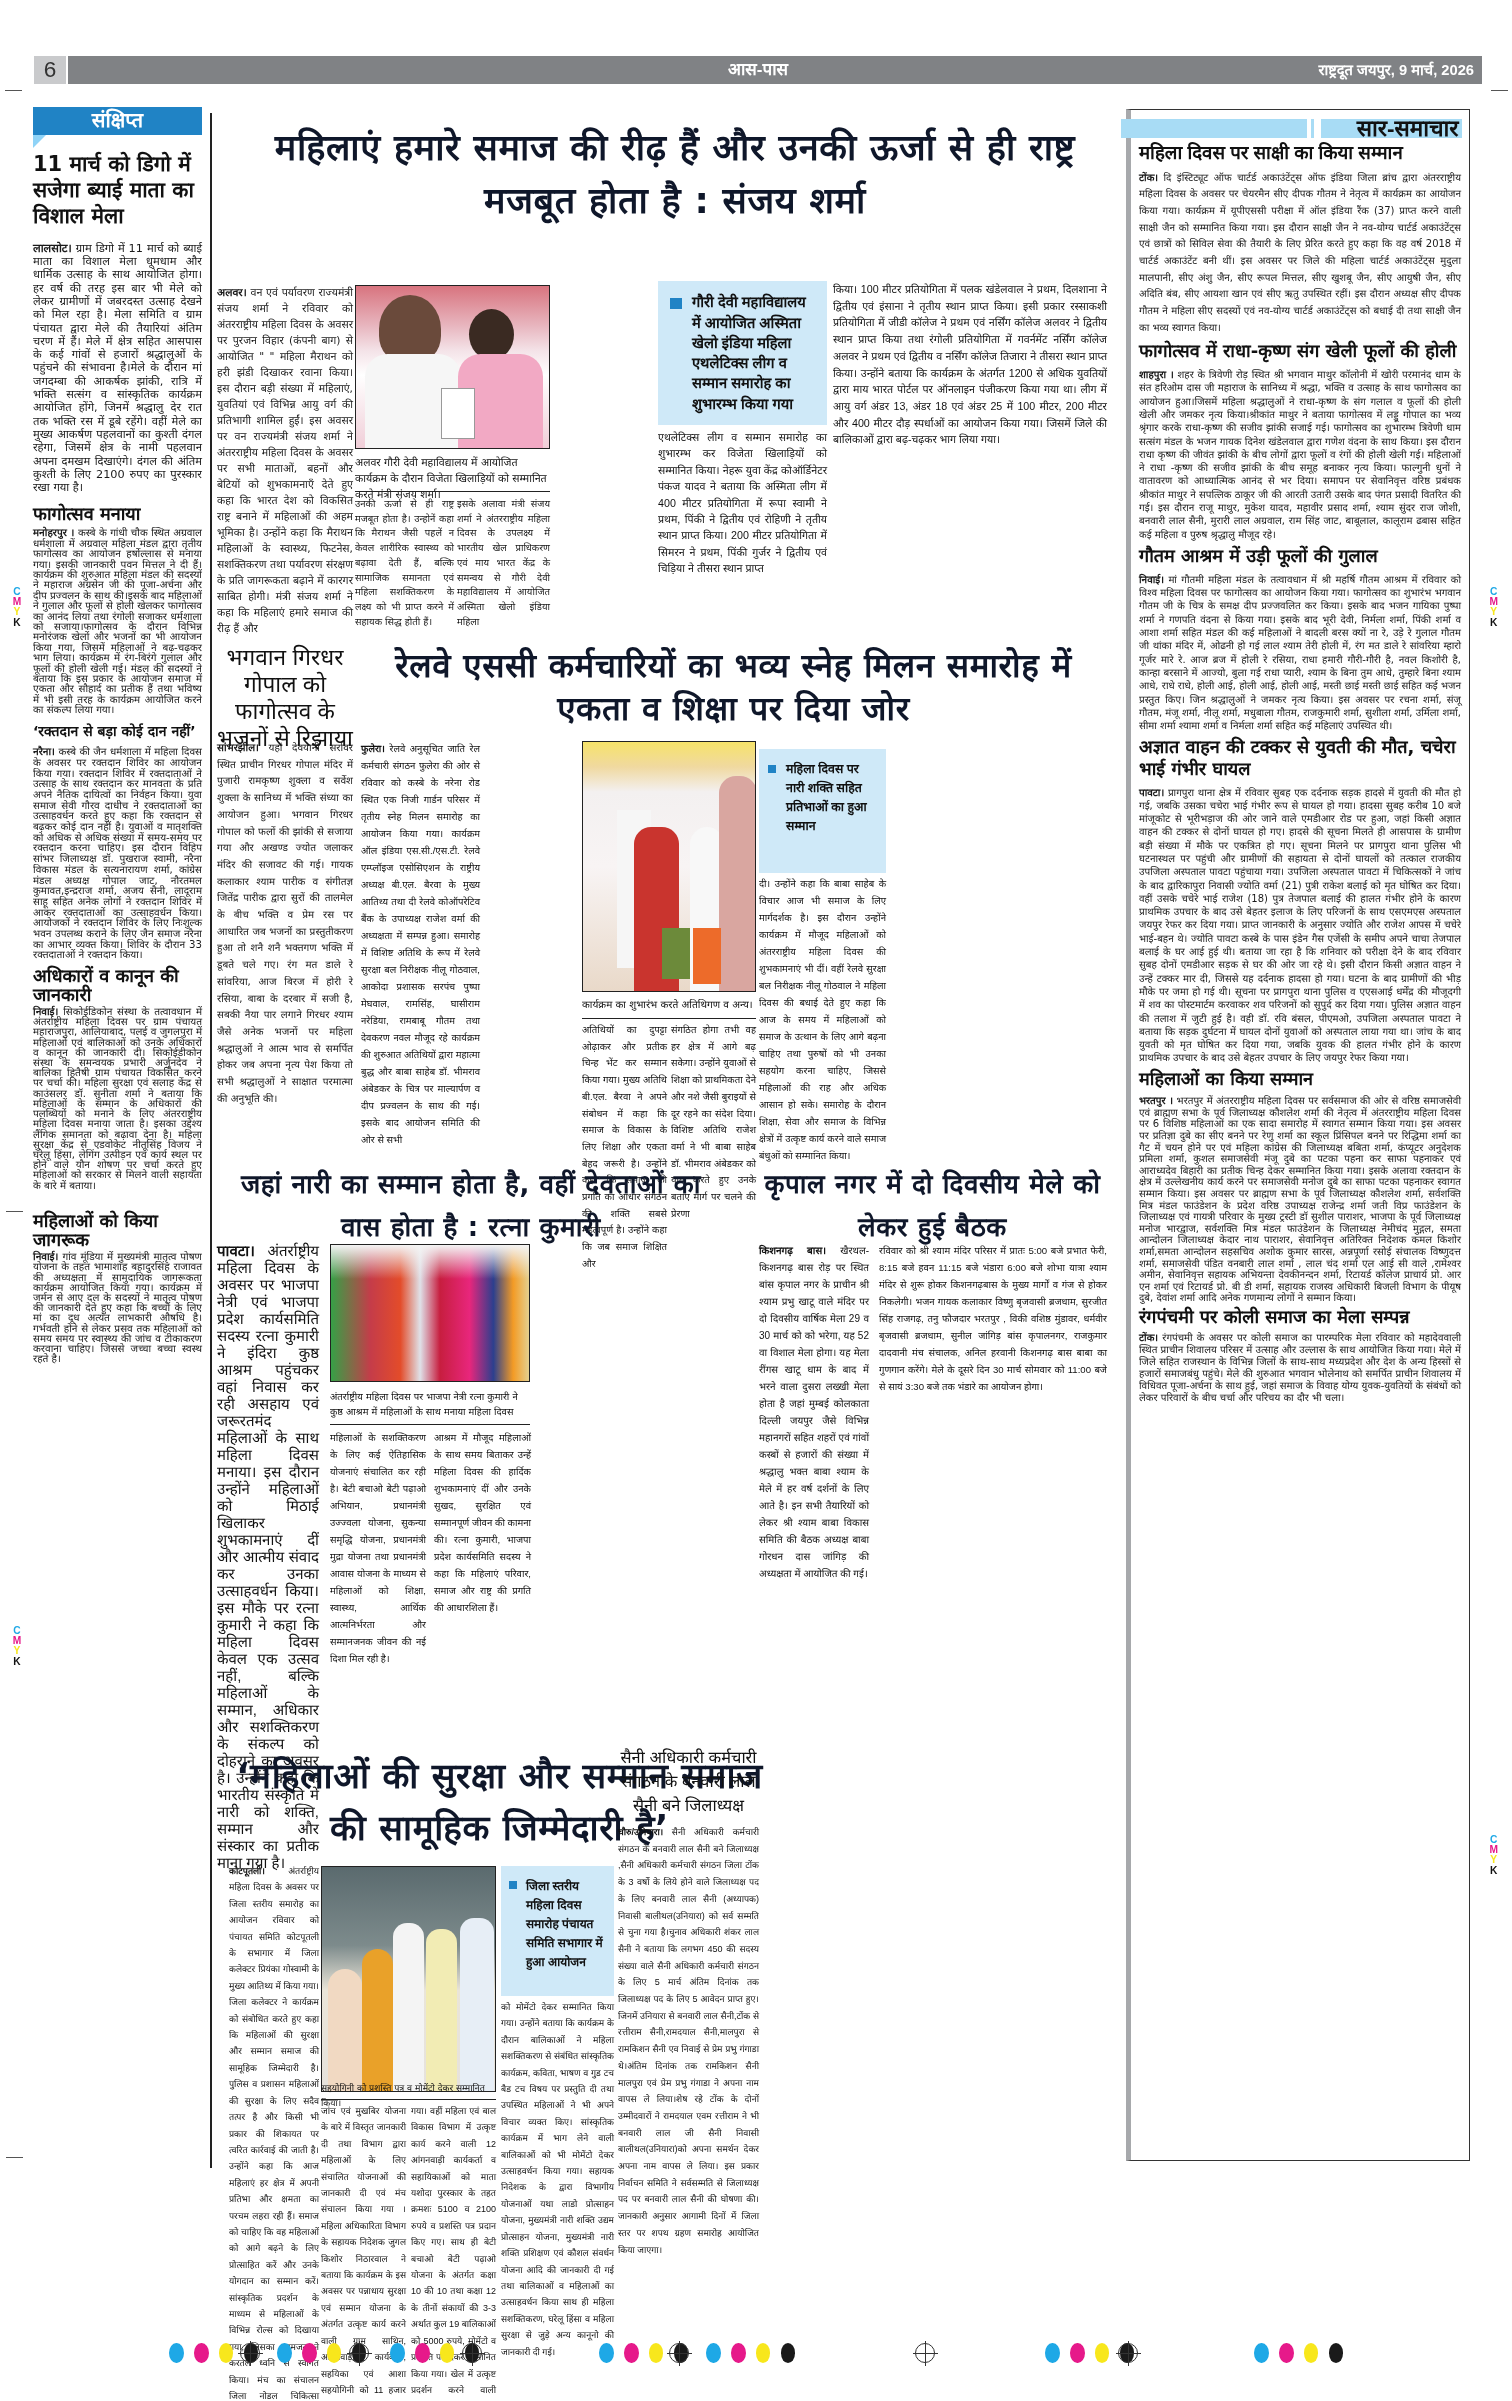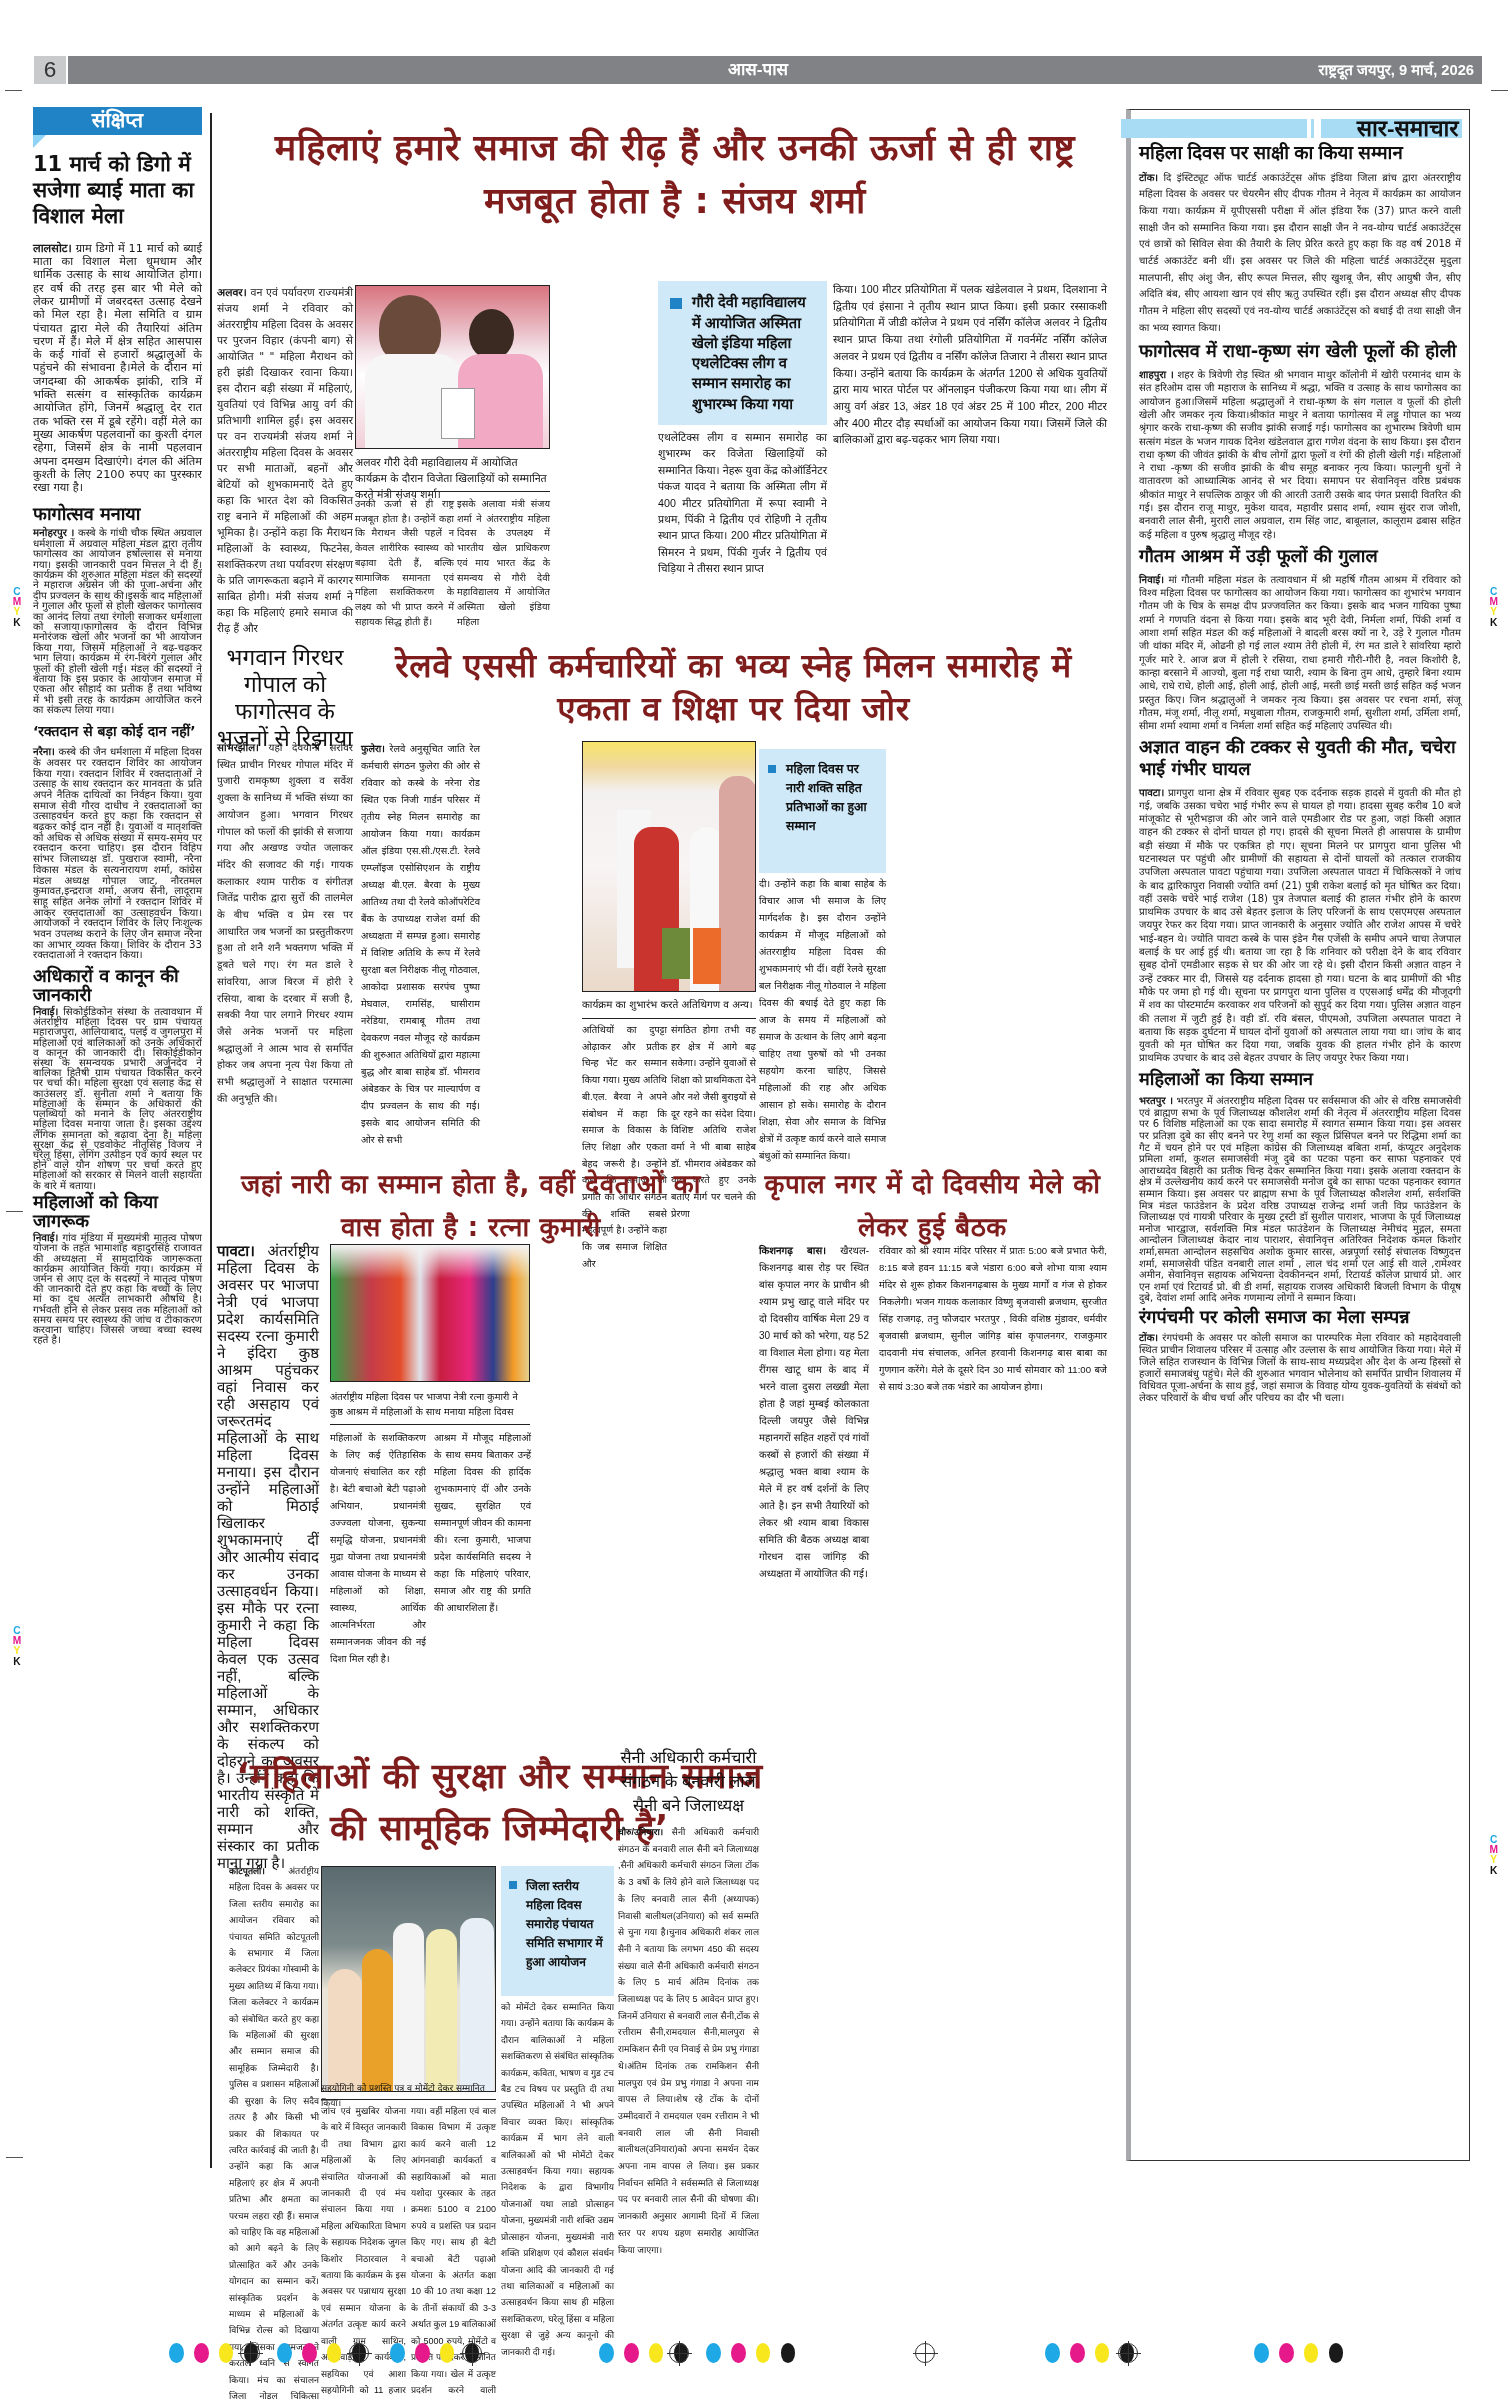--- a/index.html
+++ b/index.html
@@ -8,21 +8,21 @@
 .abs{position:absolute}
 .hdr{left:34px;top:56px;width:1448px;height:28px;background:#808285;color:#fff}
 .hdr .pg{position:absolute;left:0;top:0;width:34px;height:28px;background:#c9cacc;color:#333;font-size:22.6px;text-align:center;line-height:28px;border-right:2.3px solid #fff}
 .hdr .sec{position:absolute;left:0;right:0;top:0;text-align:center;font-size:17px;line-height:28px;font-weight:bold}
 .hdr .dt{position:absolute;right:8px;top:0;font-size:14.7px;line-height:28px;font-weight:bold}
 .vr{background:#222;width:1.7px}
 .hr{background:#222;height:1.7px}
 .body{font-size:12.4px;line-height:17.5px;text-align:justify;color:#1a1a1a;font-family:"DejaVu Sans",sans-serif}
 .body b{font-weight:bold}
 .cond{font-family:"Liberation Sans",sans-serif;font-size:12px;line-height:18px;text-align:justify}
-.h-big{font-family:"DejaVu Sans",sans-serif;font-weight:bold;color:#7f1d1d;letter-spacing:0.6px}
+.h-big{font-family:"DejaVu Sans",sans-serif;font-weight:bold;color:#0f172a;letter-spacing:0.6px}
 .h-mid{font-family:"DejaVu Sans",sans-serif;font-weight:bold;color:#111}
 .h-light{font-family:"Liberation Sans",sans-serif;font-weight:normal;color:#111}
 .sidebox{background:#cfe9f8;padding:11.3px 10.2px 11.3px 34px;font-family:"Liberation Sans",sans-serif;font-size:17.5px;line-height:26px;font-weight:bold;color:#111}
 .sidebox .sq{position:absolute;left:12.4px;top:17px;width:11.3px;height:11.3px;background:#2083c5}
 .photo{border:1.1px solid #222;overflow:hidden}
 .caption{font-family:"DejaVu Sans",sans-serif;font-weight:normal;font-size:14px;line-height:21.5px;color:#111}
 .dots span{display:inline-block;width:14.7px;height:20.3px;border-radius:50%;margin-right:10.2px}
 .cmyk{font-family:"Liberation Sans",sans-serif;font-weight:bold;font-size:10.2px;line-height:10.2px;text-align:center}
 .crop{position:absolute;width:20.3px;height:20.3px;border:1.1px solid #333;border-radius:50%}
 .crop:before{content:"";position:absolute;left:9px;top:-3.4px;width:1.1px;height:25px;background:#333}
@@ -68,21 +68,21 @@
   </div>
 
   <div style="margin-top:4.5px">
     <div class="h-mid" style="font-size:18px;line-height:19px">अधिकारों व कानून की जानकारी</div>
     <div class="body" style="font-size:10.2px;line-height:10.2px;margin-top:3.4px">
       <b>निवाई।</b>
       <span>सिकोईडिकोन संस्था के तत्वावधान में अंतर्राष्ट्रीय महिला दिवस पर ग्राम पंचायत महाराजपुरा, आलियाबाद, पलई व जुगलपुरा में महिलाओं एवं बालिकाओं को उनके अधिकारों व कानून की जानकारी दी। सिकोईडीकोन संस्था के समन्वयक प्रभारी अर्जुनदेव ने बालिका हितैषी ग्राम पंचायत विकसित करने पर चर्चा की। महिला सुरक्षा एवं सलाह केंद्र से काउंसलर डॉ. सुनीता शर्मा ने बताया कि महिलाओं के सम्मान के अधिकारों की पलब्धियों को मनाने के लिए अंतरराष्ट्रीय महिला दिवस मनाया जाता है। इसका उद्देश्य लैंगिक समानता को बढ़ावा देना है। महिला सुरक्षा केंद्र से एडवोकेट नीतूसिंह विजय ने घरेलू हिंसा, लेगिंग उत्पीड़न एवं कार्य स्थल पर होने वाले यौन शोषण पर चर्चा करते हुए महिलाओं को सरकार से मिलने वाली सहायता के बारे में बताया।</span>
     </div>
   </div>
 
-  <div style="margin-top:1px">
+  <div style="margin-top:20px">
     <div class="h-mid" style="font-size:18px;line-height:19px">महिलाओं को किया जागरूक</div>
     <div class="body" style="font-size:10.2px;line-height:10.2px;margin-top:3.4px">
       <b>निवाई।</b>
       <span>गांव मूंडिया में मुख्यमंत्री मातृत्व पोषण योजना के तहत भामाशाह बहादुरसिंह राजावत की अध्यक्षता में सामुदायिक जागरूकता कार्यक्रम आयोजित किया गया। कार्यक्रम में जर्मन से आए दल के सदस्यों ने मातृत्व पोषण की जानकारी देते हुए कहा कि बच्चों के लिए मां का दूध अत्यंत लाभकारी औषधि है। गर्भवती होने से लेकर प्रसव तक महिलाओं को समय समय पर स्वास्थ्य की जांच व टीकाकरण करवाना चाहिए। जिससे जच्चा बच्चा स्वस्थ रहते है।</span>
     </div>
   </div>
 </div>
 
 <div class="abs h-big" style="left:243px;top:121px;width:864px;font-size:36px;line-height:53px;text-align:center">महिलाएं हमारे समाज की रीढ़ हैं और उनकी ऊर्जा से ही राष्ट्र मजबूत होता है : संजय शर्मा</div>
 

